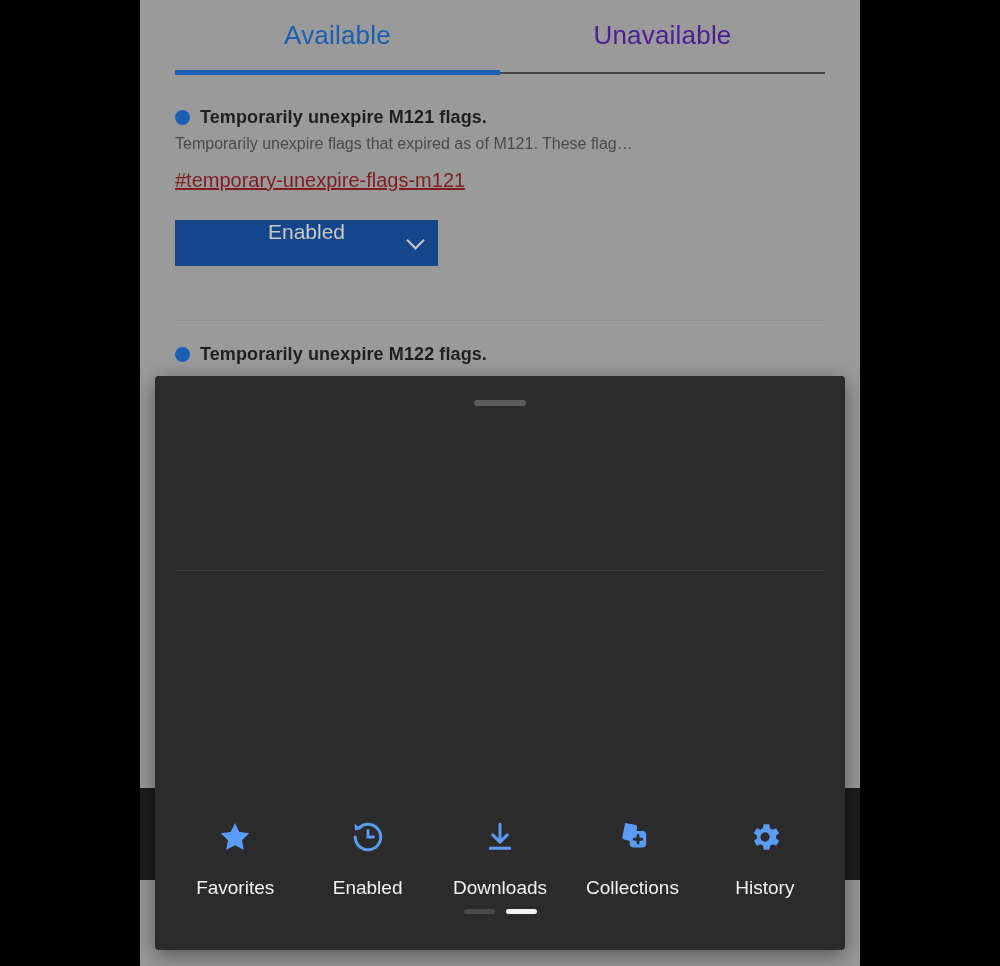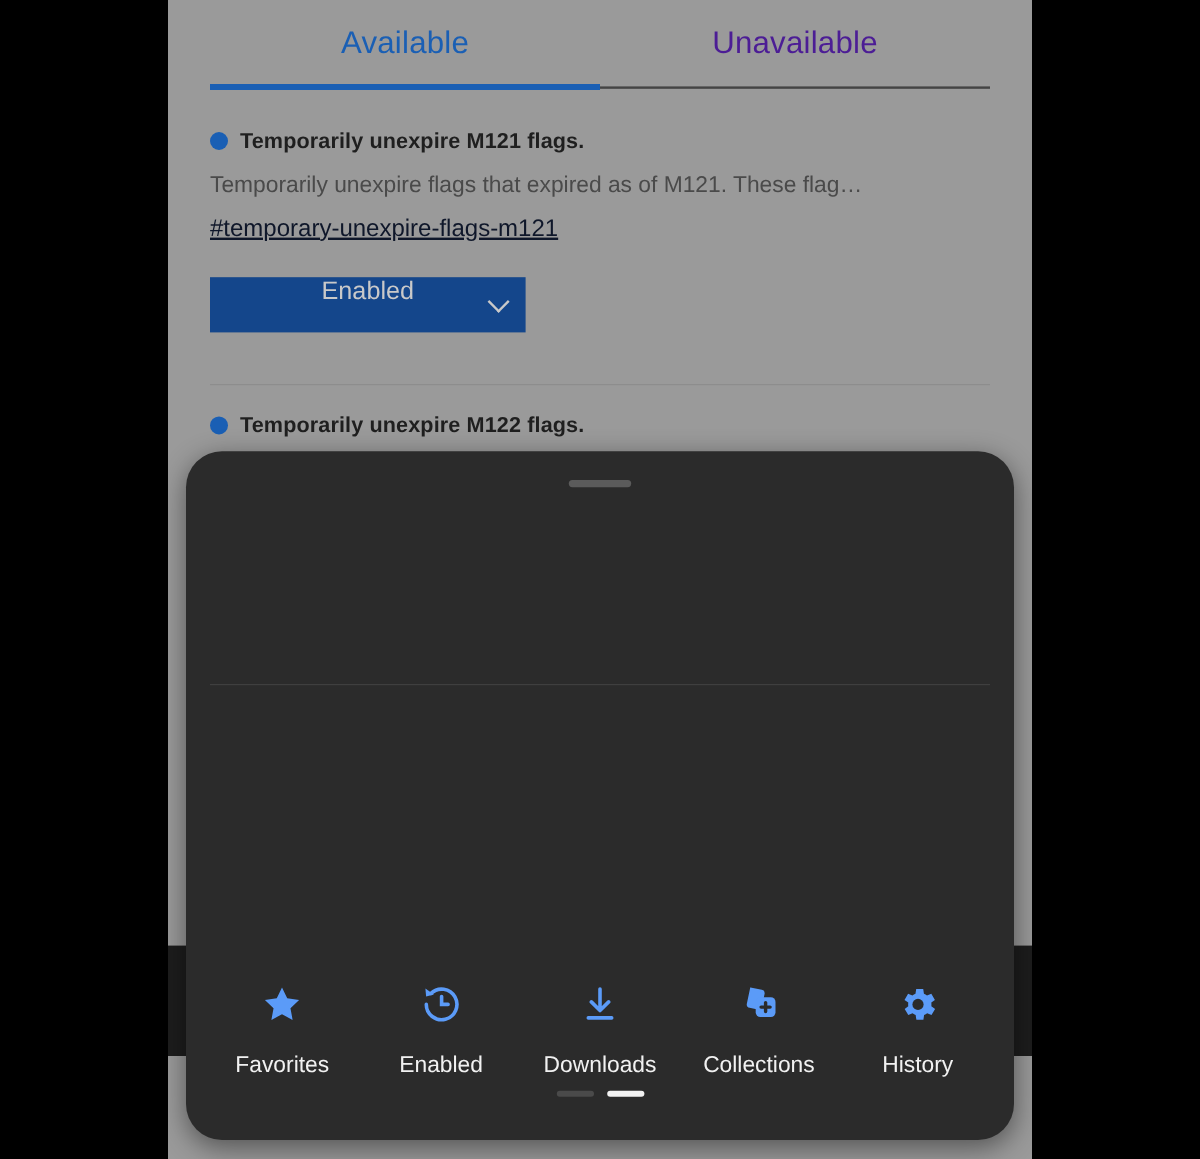--- a/index.html
+++ b/index.html
@@ -94,31 +94,30 @@
   }
   .flag-dot {
     width: 15px;
     height: 15px;
     border-radius: 50%;
     background: #1a5fb4;
     margin-right: 10px;
     flex: 0 0 auto;
   }
   .flag-desc {
-    margin-top: 11px;
-    font-size: 19px;
+    font-size: 16px;
     color: #4a4a4a;
     line-height: 26px;
     white-space: nowrap;
     overflow: hidden;
   }
   .flag-anchor {
     margin-top: 10px;
     font-size: 20px;
-    color: #0f172a;
+    color: #7f1d1d;
     text-decoration: underline;
     line-height: 26px;
     display: inline-block;
   }
 
   .flag-select {
     margin-top: 27px;
     width: 263px;
     height: 46px;
     background: #14468b;
@@ -151,21 +150,21 @@
   }
 
   
   #sheet {
     position: absolute;
     left: 155px;
     top: 376px;
     width: 690px;
     height: 574px;
     background: #2b2b2b;
-    border-radius: 30px;
+    border-radius: 4px;
     box-shadow: 0 6px 22px rgba(0,0,0,.45);
     overflow: hidden;
   }
   #sheet-handle {
     position: absolute;
     left: 50%;
     margin-left: -26px;
     top: 24px;
     width: 52px;
     height: 6px;

